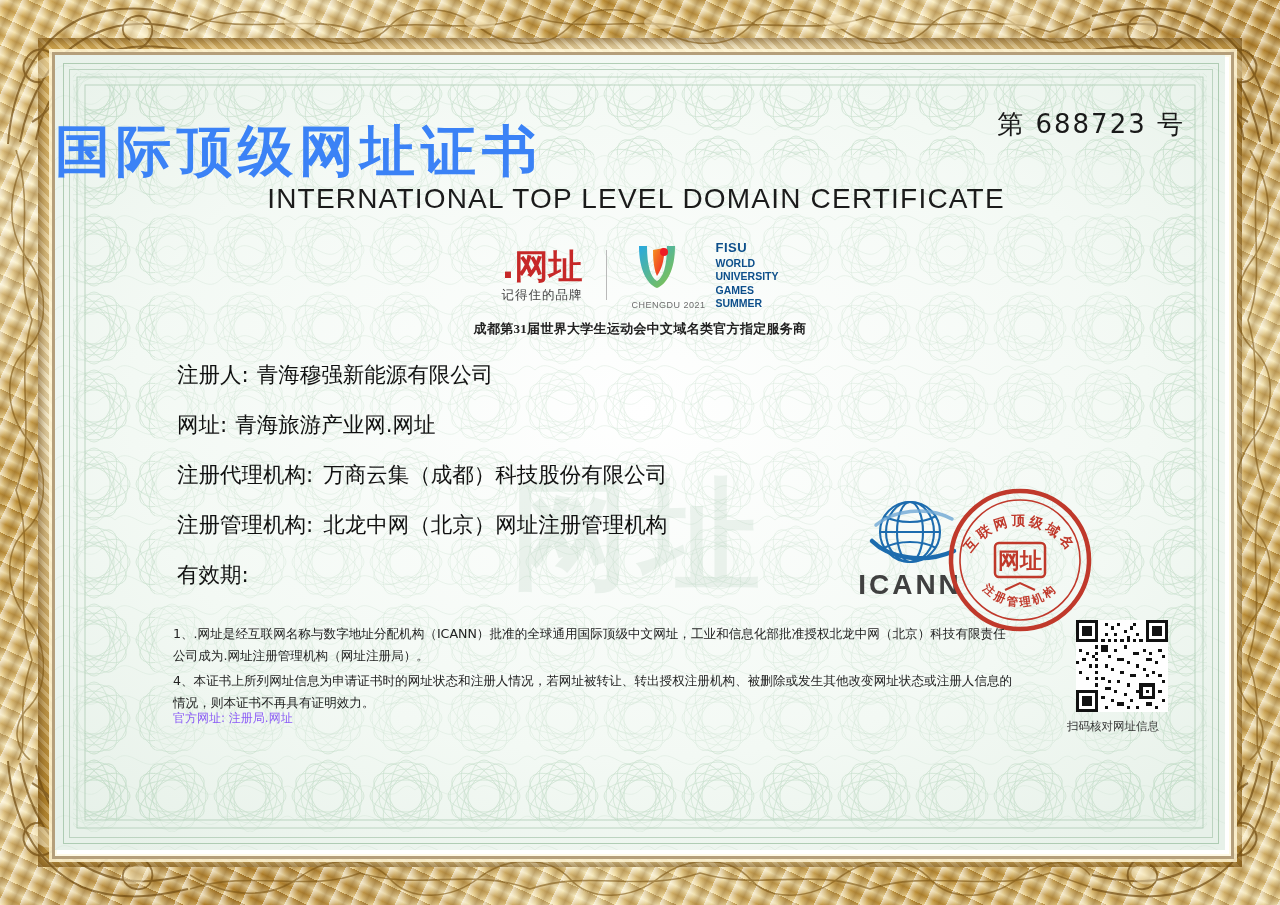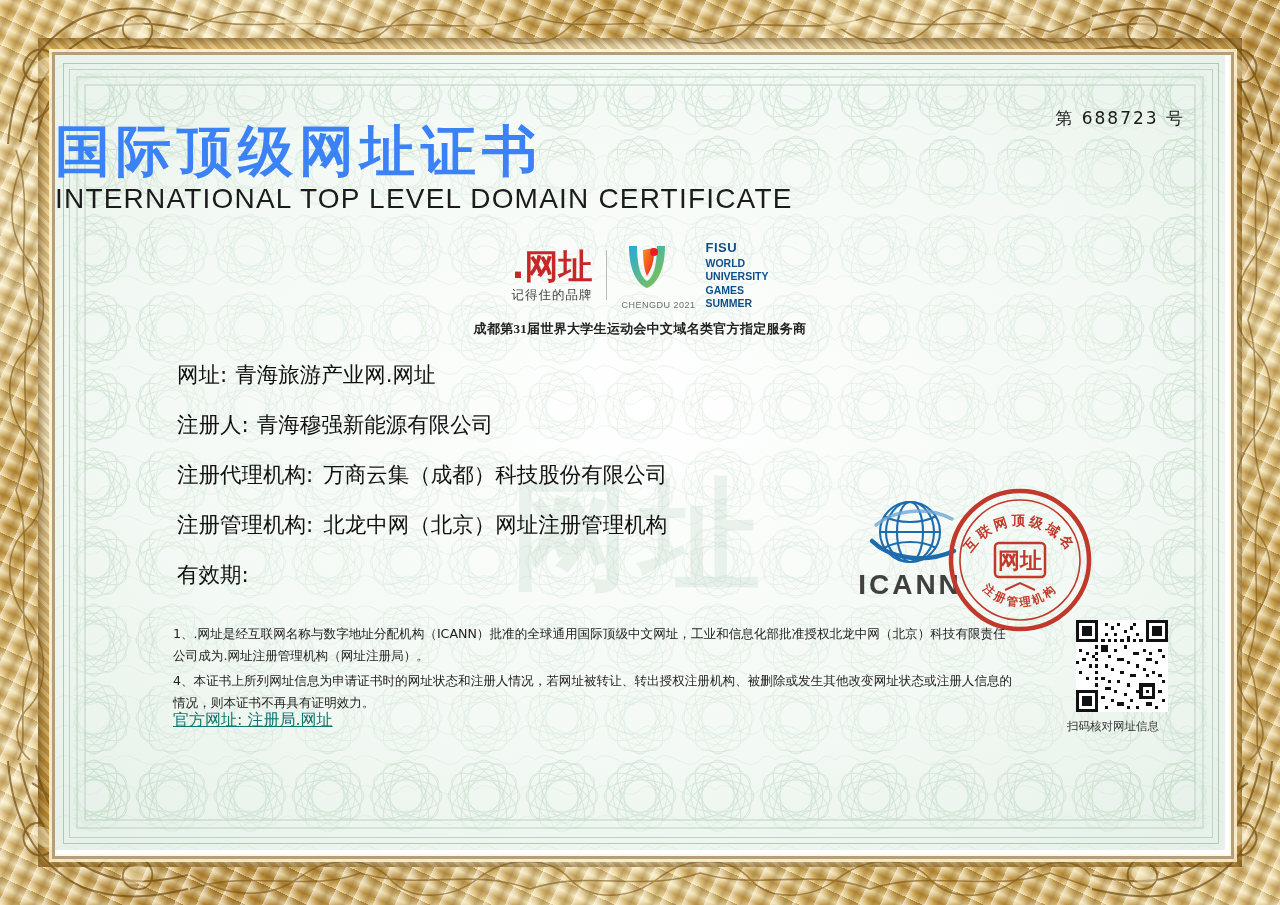--- a/index.html
+++ b/index.html
@@ -114,52 +114,52 @@
 
   
   .content {
     position: absolute;
     left: 55px; top: 55px;
     width: 1170px; height: 795px;
   }
   .serial {
     position: absolute;
     right: 40px; top: 52px;
-    font-size: 17px;
+    font-size: 26px;
     color: #1a1a1a;
     letter-spacing: 2px;
     font-family: "DejaVu Sans", "Liberation Sans", sans-serif;
   }
   .title-cn {
     position: absolute;
     left: 0; right: 0; top: 60px;
     font-size: 55px;
     font-weight: bold;
     letter-spacing: 6px;
     color: #3b82f6;
     font-family: "DejaVu Sans", "Liberation Sans", sans-serif;
   }
   .title-en {
     position: absolute;
     left: 0; right: 8px; top: 128px;
-    text-align: left;
+    text-align: center;
     font-size: 28px;
     letter-spacing: 1.2px;
     color: #1b1b1b;
     font-family: "Liberation Sans", sans-serif;
   }
 
   
   .logo-row {
     position: absolute;
     left: 0; right: 0; top: 185px;
     display: flex;
     justify-content: center;
     align-items: center;
-    gap: 14px;
+    gap: 24px;
   }
   .brand-wz {
     display: flex; flex-direction: column; align-items: center;
     line-height: 1;
   }
   .brand-wz .top {
     font-size: 34px; font-weight: bold; color: #c62828;
     font-family: "DejaVu Sans", "Liberation Sans", sans-serif;
     letter-spacing: 0px;
   }
@@ -237,24 +237,23 @@
     width: 840px;
     font-size: 12.6px;
     line-height: 1.72;
     color: #222;
     font-family: "DejaVu Sans", "Liberation Sans", sans-serif;
   }
   .notes p { margin: 0 0 4px 0; }
   .official {
     position: absolute;
     left: 118px; top: 655px;
-    font-size: 16px;
-    color: #0f766e;
-    font-family: "DejaVu Sans", "Liberation Sans", sans-serif;
-    text-decoration: underline;
+    font-size: 12px;
+    color: #8b5cf6;
+    font-family: "DejaVu Sans", "Liberation Sans", sans-serif;
   }
 
   
   .qr-wrap {
     position: absolute;
     right: 48px; top: 565px;
     width: 110px;
   }
   .qr {
     width: 92px; height: 92px;
@@ -491,26 +490,26 @@
           <div>GAMES</div>
           <div>SUMMER</div>
         </div>
       </div>
     </div>
 
     <div class="logo-caption">成都第31届世界大学生运动会中文域名类官方指定服务商</div>
 
     <div class="fields">
       <div class="field">
+        <span class="lbl">注册人:</span>
+        <span class="val" style="margin-left:8px">青海穆强新能源有限公司</span>
+      </div>
+      <div class="field">
         <span class="lbl">网址:</span>
         <span class="val" style="margin-left:8px">青海旅游产业网.网址</span>
-      </div>
-      <div class="field">
-        <span class="lbl">注册人:</span>
-        <span class="val" style="margin-left:8px">青海穆强新能源有限公司</span>
       </div>
       <div class="field">
         <span class="lbl">注册代理机构:</span>
         <span class="val" style="margin-left:10px">万商云集（成都）科技股份有限公司</span>
       </div>
       <div class="field">
         <span class="lbl">注册管理机构:</span>
         <span class="val" style="margin-left:10px">北龙中网（北京）网址注册管理机构</span>
       </div>
       <div class="field">

